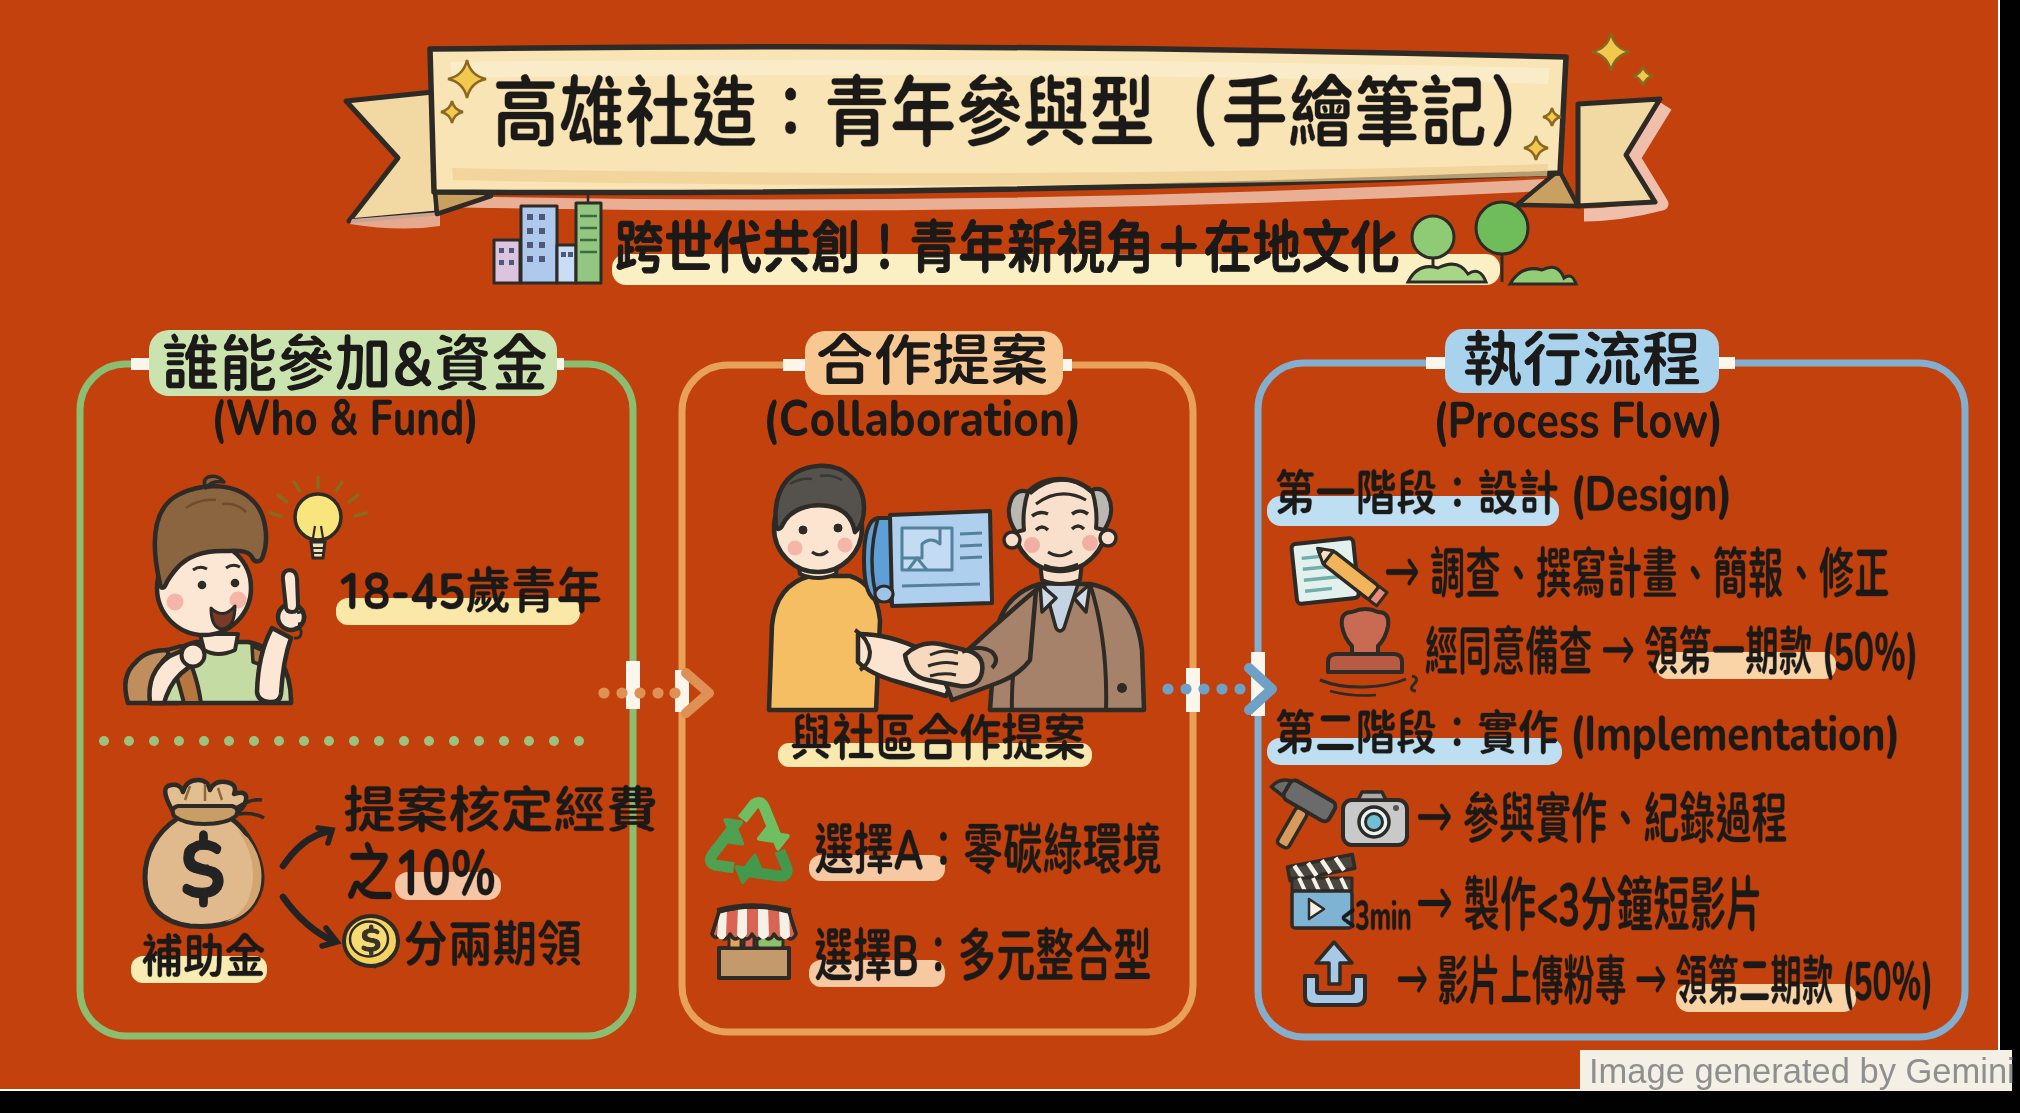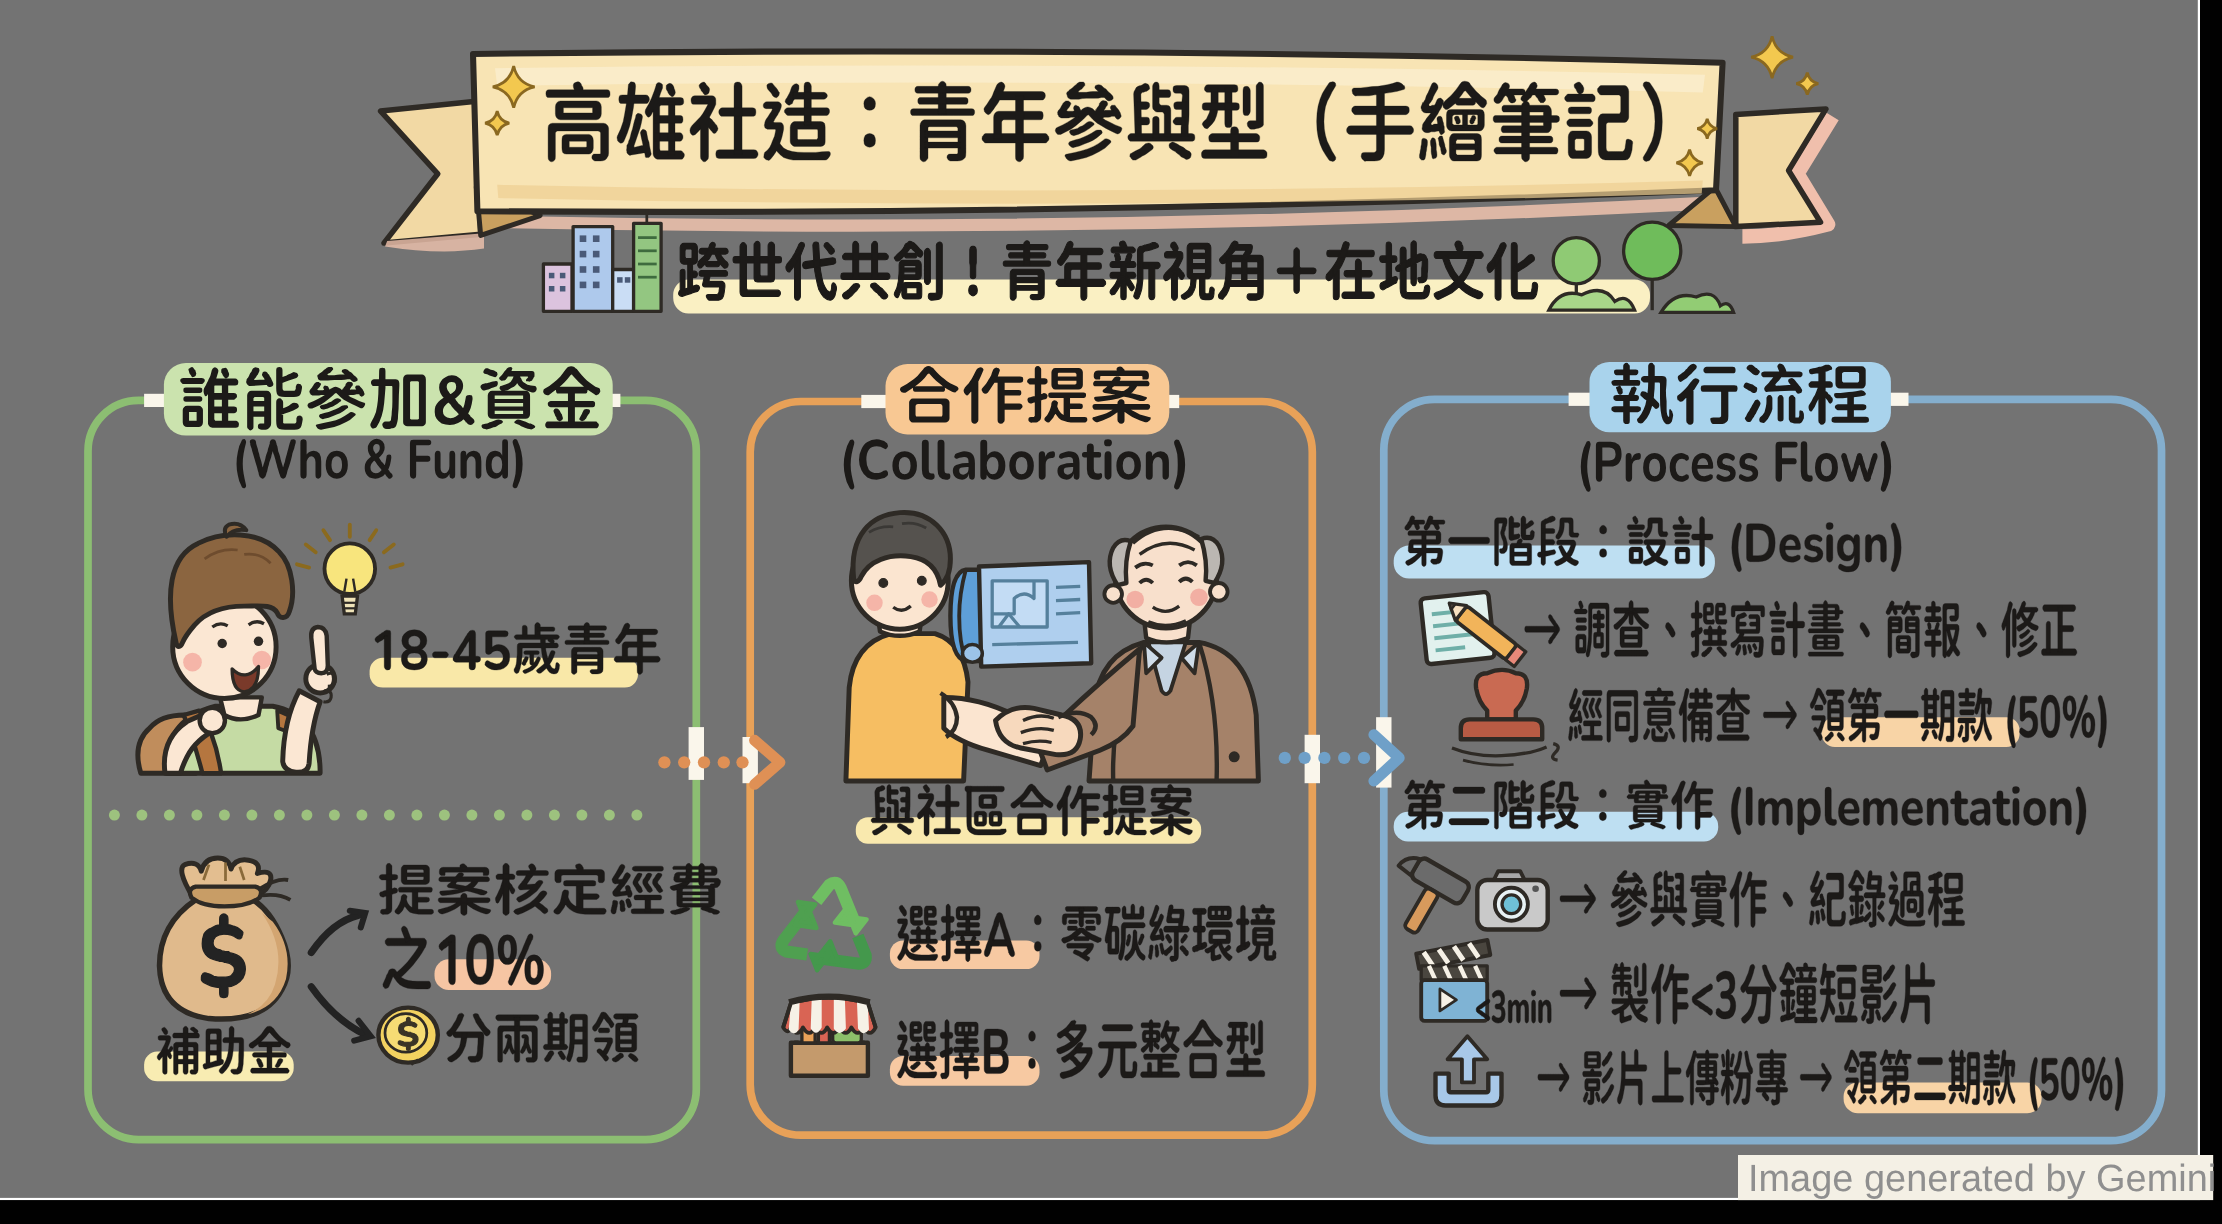--- a/index.html
+++ b/index.html
@@ -1,14 +1,14 @@
 <!DOCTYPE html>
 <html><head><meta charset="utf-8"><style>
 html,body{margin:0;padding:0;background:#000}
-#page{position:relative;width:2020px;height:1113px;background:#737373;overflow:hidden;font-family:"Liberation Sans",sans-serif}
+#page{position:relative;width:2020px;height:1113px;background:#c2410c;overflow:hidden;font-family:"Liberation Sans",sans-serif}
 svg{position:absolute;left:0;top:0;display:block}
 </style></head><body>
 <div id="page">
 <svg width="2020" height="1113" viewBox="0 0 2020 1113" xmlns="http://www.w3.org/2000/svg">
 <defs>
         <path id="a0" d="m90-75q2 0 3 1q1 1 1 4q0 2-1 3q-1 1-3 1h-80q-2 0-3-1q-1-1-1-4q0-2 1-3q1-1 3-1zm-60 26q0 1 0 1q1 0 1 0h38q1 0 1 0q0 0 0-1v-4q0-1 0-1q0 0-1 0h-38q0 0-1 0q0 0 0 1zm45-13q3 0 5 2q2 2 2 5v8q0 3-2 5q-2 2-5 2h-49q-3 0-5-2q-2-2-2-5v-8q0-3 2-5q2-2 5-2zm10 26q3 0 5 2q2 2 2 4v29q0 3-2 5q-1 2-3 3q-3 1-6 1q-2 0-7 0q-2 0-3-1q-2-1-2-3q0-2 1-3q1-1 2-1q3 0 4 0q2 0 3 0q2 0 2-1v-23q0-1-1-2q-1-1-3-1h-55q-1 0-2 1q-1 1-1 2v27q0 3-1 4q-2 2-4 2q-3 0-4-2q-1-1-1-4v-33q0-2 1-4q2-2 5-2zm-37-48q2-1 4 0q3 2 3 4q1 1 2 3q0 1 0 2q1 1 1 3l-11 3q-1-2-1-4q-1-2-2-4q-1-3 0-5q1-1 4-2zm-20 68q0-3 1-5q2-2 5-2h31q2 0 4 2q2 2 2 5v9q0 3-2 5q-2 2-4 2h-31q-3 0-5-2q-1-2-1-5zm11 1q-1 0-1 0q0 0 0 1v5q0 0 0 1q0 0 1 0h21q1 0 1 0q1-1 1-1v-5q0-1-1-1q0 0-1 0z"></path>
         <path id="a1" d="m43-69q2 0 3 1q2 2 2 4q0 2-2 4q-1 1-3 1h-32q-3 0-4-1q-1-2-1-4q0-2 1-4q1-1 4-1zm-4 40q1 0 3 1q1 0 2 2q1 5 2 9q2 3 2 7q1 4 2 8q1 2 0 3q-1 2-3 3q-2 0-4 0q-1-1-1-3q-1-4-2-8q-1-4-2-8q-1-3-2-8q-1-2 0-3q1-2 3-3zm-14-55q2 0 3 1q1 2 1 4q-1 14-3 25q-2 11-5 21q-3 9-8 18q-1 2-3 2q-2 1-4-1q-2-1-2-3q-1-2 0-4q5-8 8-17q2-8 4-19q2-10 3-23q0-2 2-3q1-2 4-1zm-6 71q0-2 2-5q1-3 2-7q2-4 3-9q1-4 3-9q0-3 2-4q1-1 4 0q2 0 3 2q1 1 0 4q-1 5-3 11q-2 5-4 10q-2 5-4 10q-1 1 0 1q0 1 1 1l14-3l2 9l-21 3q-2 1-3 0q-2-1-3-3v-1q-1-1 0-4q0-2 0-3zm71-32q2 0 3 1q1 1 1 4q0 2-1 3q-1 1-3 1h-34v-9zm0 20q2 0 3 2q1 1 1 3q0 2-1 3q-1 2-3 2h-34v-10zm-27-58q2 1 3 2q0 2 0 4q-3 6-5 12q-2 5-5 10q-3 5-6 10q-2 2-3 2q-2 0-3-2q-2-2-2-4q0-3 2-5q3-4 5-8q2-3 4-8q2-4 4-10q0-2 2-3q2-1 4 0zm11 1q2-1 4 0q2 1 3 3q1 2 1 3q1 1 1 2q1 2 0 4q-1 2-3 3q-2 0-3-1q-2-1-3-3q-1-1-1-2q-1-1-2-3q0-2 0-4q1-1 3-2zm22 83q0 2-2 4q-1 1-3 1h-32q-2 0-4-2q-2-2-2-4v-52q0-3 1-6q1-3 3-5l3-3h2h28q2 0 4 1q1 2 1 4q0 2-1 3q-2 1-4 1h-26q-2 0-2 2v48q0 2 1 3q1 0 2 0h26q2 0 3 2q2 1 2 3zm-22 0v-62h9v62z"></path>
         <path id="a2" d="m29-48v51q0 3-2 4q-1 2-4 2q-2 0-3-2q-2-1-2-4v-38zm-1 3q1 1 3 3q1 1 3 2q1 2 3 3q1 2 3 3q1 2 2 4q0 2-2 4q-1 2-3 2q-2 0-3-2q-2-2-4-4q-2-3-4-5q-2-2-4-4zm11-18q0 2 0 5q-1 2-2 4q-4 7-8 13q-4 5-8 9q-5 5-10 9q-2 1-4 1q-2-1-3-3q-1-3 0-5q1-2 3-4q4-3 7-6q4-3 7-7q3-4 6-9q1-1 1-2q-1 0-2 0h-16q-3 0-4-1q-1-2-1-4q0-2 1-3q1-2 4-2h24q3 0 4 2q1 1 1 3zm-20-20q2-1 4-1q2 1 3 3q1 1 2 2q1 1 2 2q1 2 0 4q0 2-2 3q-2 1-4 1q-2-1-3-3q-1-1-2-2q0-1-2-3q-1-2-1-3q1-2 3-3zm72 78q3 0 4 1q2 2 2 4q0 2-2 4q-1 1-4 1h-47q-2 0-4-1q-1-2-1-4q0-2 1-4q2-1 4-1zm-2-49q2 0 4 1q1 1 1 4q0 2-1 4q-2 1-4 1h-41q-2 0-3-1q-2-2-2-4q0-3 2-4q1-1 3-1zm-20-30q3 0 4 1q2 2 2 4v79h-11v-79q0-2 1-4q2-1 4-1z"></path>
         <path id="a3" d="m11-29q-2 0-3-1q-2 0-2-2q0 0 0 0q0 0 0 0q-1-2 0-3q0-2 1-4q1-2 3-4q1-1 3-4q2-2 3-4q1-2 0-2q0 0-1 0q-1 0-2 0q-1 0-2 0q-1 0-2 0q-1 0-1 0q-1 0-3-1q-1-1-1-3q0 0 0 0q0 0 0 0q0-2 2-3q1-1 3-1q0 0 1 0q2 0 4 0q2 0 5 0q2 0 4 0q1 0 1 0q2 0 3 1q2 1 2 3q0 0 0 0q0 0 0 0q0 2-1 4q-1 2-2 4q-1 1-2 3q-2 2-3 4q-1 1-2 3q-1 1-1 1q0 1 2 1q0 0 0 0q1 0 2 0q1 0 2 0q1 0 2 0q1 0 1 0q2 0 3 1q2 2 2 4q0 0 0 1q0 1 0 2q0 0 0 0q-2 10-5 16q-3 6-6 11q-3 4-7 8q-2 2-4 1q-2 0-4-2q0 0 0 0q0 0 0 0q-2-1-1-3q0-2 1-4q4-2 7-6q2-3 4-8q3-4 4-11q1-2-1-2q0 0-1 0q-1 0-2 0q-2 0-3 0q-1 0-2 0q-1 0-1 0zm34-43q0 0 2 0q3 0 6 0q4 0 9 0q4 0 9 0q4 0 8 0q4 0 6 0q2 0 2 0q2 0 3 1q2 1 2 3q0 0 0 0q0 0 0 0q0 2-2 3q-1 1-3 1q0 0-2 0q-2 0-6 0q-4 0-8 0q-5 0-9 0q-5 0-9 0q-3 0-6 0q-2 0-2 0q0 0 0-1q0-1 0-3q0-2 0-3q0-1 0-1zm-12 22q0-2 2-3q1-1 3-1q0 0 3 0q3 0 7 0q5 0 11 0q5 0 11 0q6 0 10 0q5 0 8 0q3 0 3 0q2 0 3 1q1 1 1 3q0 0 0 0q0 0 0 0q0 2-1 3q-1 2-3 2q0 0-3 0q-3 0-8 0q-4 0-10 0q-6 0-11 0q-6 0-11 0q-4 0-7 0q-3 0-3 0q-2 0-3-2q-2-1-2-3q0 0 0 0q0 0 0 0zm10-28q1-2 3-3q1-1 4-1q0 0 0 0q0 0 0 0q2 1 3 2q0 2 0 4q-1 3-2 5q-1 2-2 4q-1 2-3 4q-1 1-2 4q-2 1-4 2q-2 0-3-1q0 0 0 0q0 0 0 0q-2-1-3-3q0-1 1-3q2-2 3-4q2-3 3-5q1-3 2-5zm17-1q0-2 1-4q1-1 4-1q0 0 0 0q0 0 0 0q2 0 3 1q2 2 2 4q0 0 0 2q0 3 0 7q0 4 0 9q0 5 0 9q0 5 0 9q0 4 0 7q0 2 0 2q0 0-2 0q-2 0-3 0q-2 0-4 0q-1 0-1 0q0 0 0-2q0-3 0-7q0-4 0-9q0-4 0-9q0-5 0-9q0-4 0-7q0-2 0-2zm-50 3q-1-2-1-4q0-1 2-2q0 0 0 0q0 0 0 0q2-1 4-1q2 0 3 2q2 2 4 4q2 2 3 4q2 1 1 3q0 2-2 3q0 0 0 0q0 0 0 0q-2 2-3 1q-2 0-4-2q-1-2-3-4q-2-2-4-4zm14 59q3 6 8 10q5 3 12 4q7 1 16 1q8 0 16 0q9-1 16-1q5-1 4 4q0 0 0 0q0 0 0 0q-1 2-3 4q-2 2-4 2q-4 0-9 0q-4 0-9 0q-5 0-11 0q-9 0-15 0q-7-1-13-3q-5-3-9-7q-3-4-6-11q0 0 1-1q1 0 2-1q2 0 3-1q1 0 1 0zm29-12q-1 0-2 0q0 1 0 2q0 0 0 1q0 0 0 2q0 1 0 2q0 1 0 2q0 1 0 1q0 1 0 1q1 1 2 1q0 0 2 0q1 0 4 0q3 0 6 0q3 0 6 0q2 0 4 0q2 0 2 0q1 0 1-1q1 0 1-1q0 0 0-1q0-1 0-2q0-1 0-2q0-2 0-2q0-1 0-1q0-1-1-2q0 0-1 0q0 0-2 0q-2 0-4 0q-3 0-6 0q-3 0-6 0q-3 0-4 0q-2 0-2 0zm-12-2q0-3 2-5q2-2 4-2q0 0 3 0q2 0 7 0q4 0 8 0q5 0 9 0q4 0 6 0q3 0 3 0q3 0 5 2q1 2 1 5q0 0 0 2q0 1 0 3q0 3 0 5q0 2 0 4q0 2 0 2q0 3-1 4q-2 2-5 2q0 0-3 0q-2 0-6 0q-4 0-9 0q-4 0-8 0q-5 0-7 0q-3 0-3 0q-2 0-4-2q-2-1-2-4q0 0 0-2q0-2 0-4q0-2 0-5q0-2 0-3q0-2 0-2z"></path>
         <path id="a4" d="m50-51q-3 0-6-2q-2-2-2-6q0-3 2-5q3-3 6-3q3 0 6 3q2 2 2 5q0 4-2 6q-3 2-6 2zm0 43q-3 0-6-2q-2-2-2-6q0-3 2-6q3-2 6-2q3 0 6 2q2 3 2 6q0 4-2 6q-3 2-6 2z"></path>

